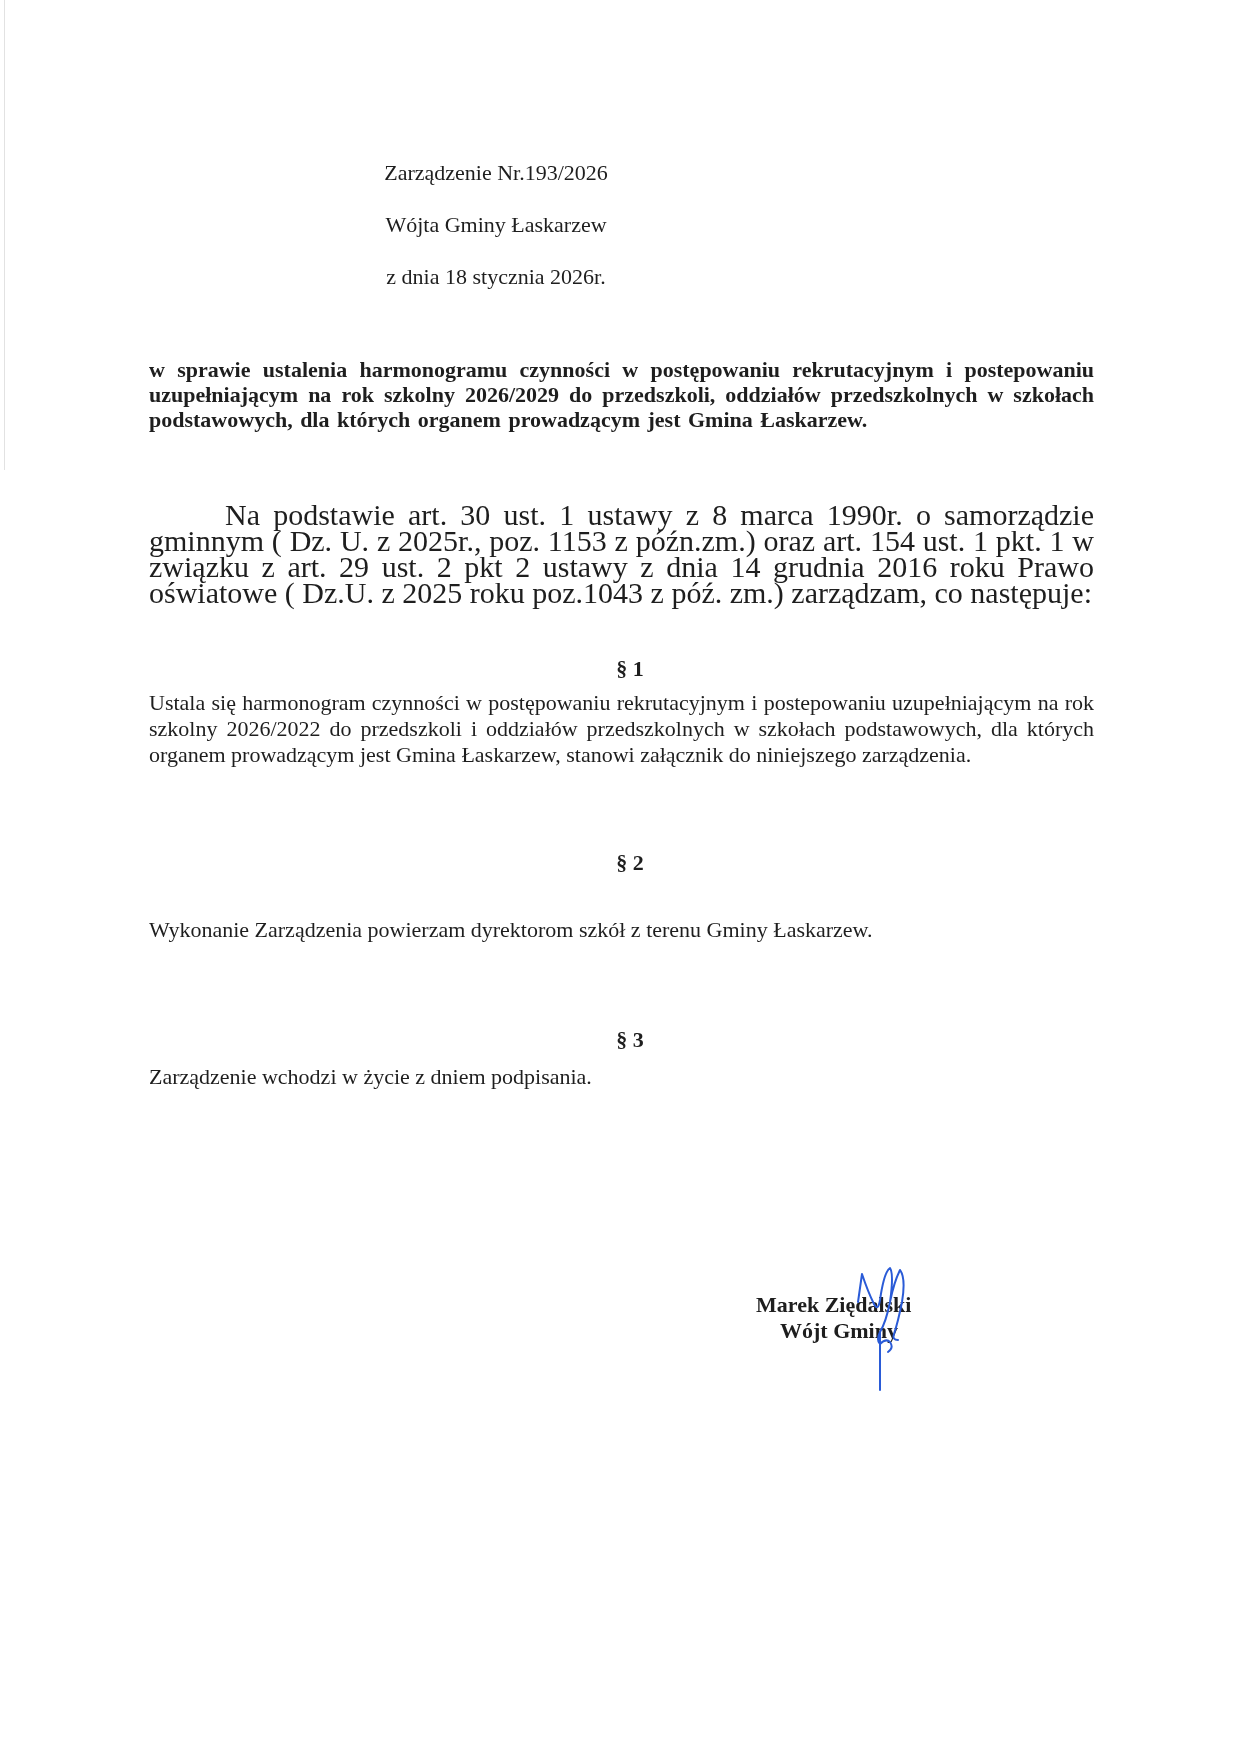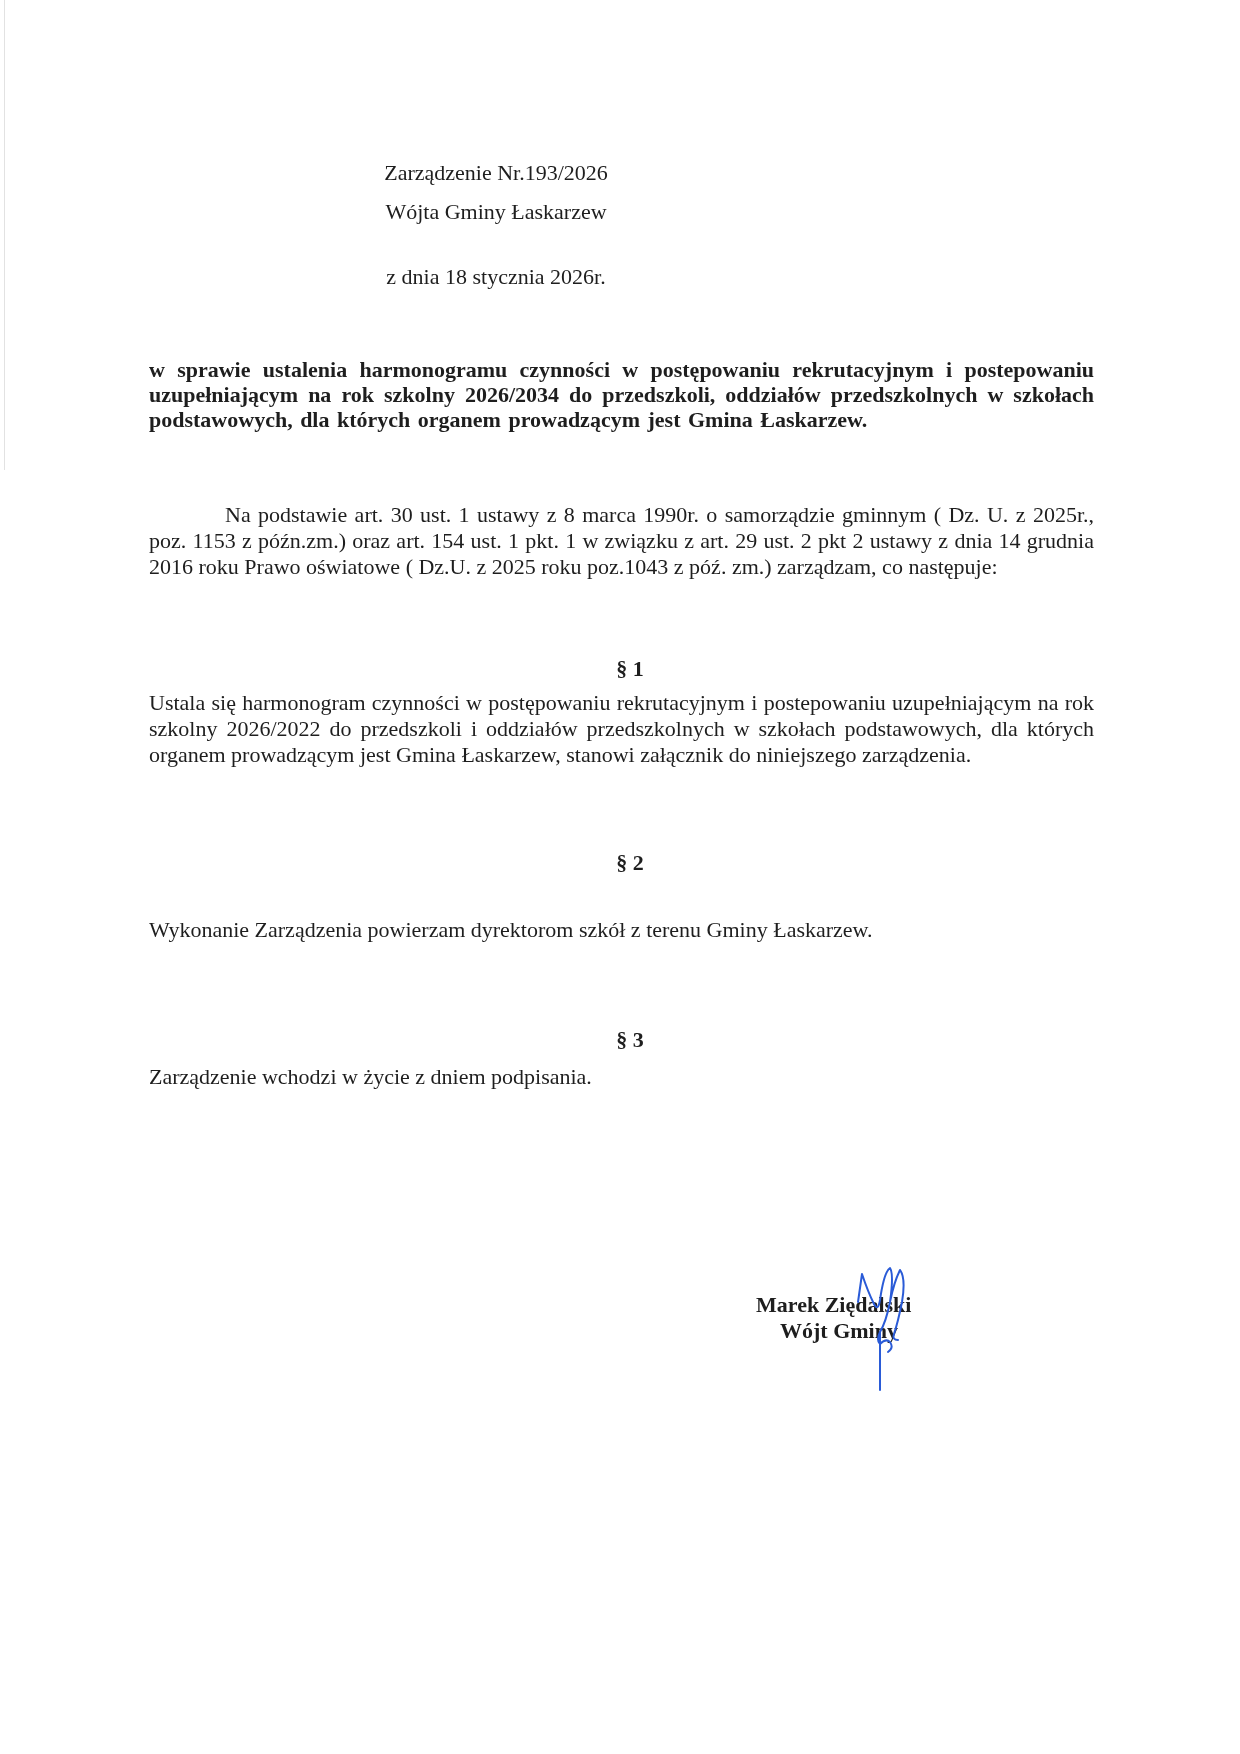--- a/index.html
+++ b/index.html
@@ -41,21 +41,21 @@
       font-size: 22px;
       line-height: 25px;
       text-align: justify;
       word-spacing: 2px;
     }
     .basis {
       position: absolute;
       left: 149px;
       top: 502px;
       width: 945px;
-      font-size: 22px;
+      font-size: 30px;
       line-height: 26px;
       text-align: justify;
       text-indent: 76px;
     }
     .para-mark {
       position: absolute;
       left: 0;
       width: 1240px;
       text-align: center;
       font-size: 22px;
@@ -91,25 +91,25 @@
       height: 130px;
     }
   </style>
 </head>
 <body>
 
 <div class="page-edge"></div>
 
 <div class="header">
   <div class="line" style="top:160px">Zarządzenie Nr.193/2026</div>
-  <div class="line" style="top:199px">Wójta Gminy Łaskarzew</div>
+  <div class="line" style="top:212px">Wójta Gminy Łaskarzew</div>
   <div class="line" style="top:264px">z dnia 18 stycznia 2026r.</div>
 </div>
 
-<div class="subject">w sprawie ustalenia harmonogramu czynności w postępowaniu rekrutacyjnym i postepowaniu uzupełniającym na rok szkolny 2026/2034 do przedszkoli, oddziałów przedszkolnych w szkołach podstawowych, dla których organem prowadzącym jest Gmina Łaskarzew.</div>
+<div class="subject">w sprawie ustalenia harmonogramu czynności w postępowaniu rekrutacyjnym i postepowaniu uzupełniającym na rok szkolny 2026/2029 do przedszkoli, oddziałów przedszkolnych w szkołach podstawowych, dla których organem prowadzącym jest Gmina Łaskarzew.</div>
 
 <div class="basis">Na podstawie art. 30 ust. 1 ustawy z 8 marca 1990r. o samorządzie gminnym ( Dz. U. z 2025r., poz. 1153 z późn.zm.) oraz art. 154 ust. 1 pkt. 1 w związku z art. 29 ust. 2 pkt 2 ustawy z dnia 14 grudnia 2016 roku Prawo oświatowe ( Dz.U. z 2025 roku poz.1043 z póź. zm.) zarządzam, co następuje:</div>
 
 <div class="para-mark" style="top:656px">§ 1</div>
 <div class="para-text" style="top:690px">Ustala się harmonogram czynności w postępowaniu rekrutacyjnym i postepowaniu uzupełniającym na rok szkolny 2026/2022 do przedszkoli i oddziałów przedszkolnych w szkołach podstawowych, dla których organem prowadzącym jest Gmina Łaskarzew, stanowi załącznik do niniejszego zarządzenia.</div>
 
 <div class="para-mark" style="top:850px">§ 2</div>
 <div class="para-text" style="top:917px">Wykonanie Zarządzenia powierzam dyrektorom szkół z terenu Gminy Łaskarzew.</div>
 
 <div class="para-mark" style="top:1027px">§ 3</div>

